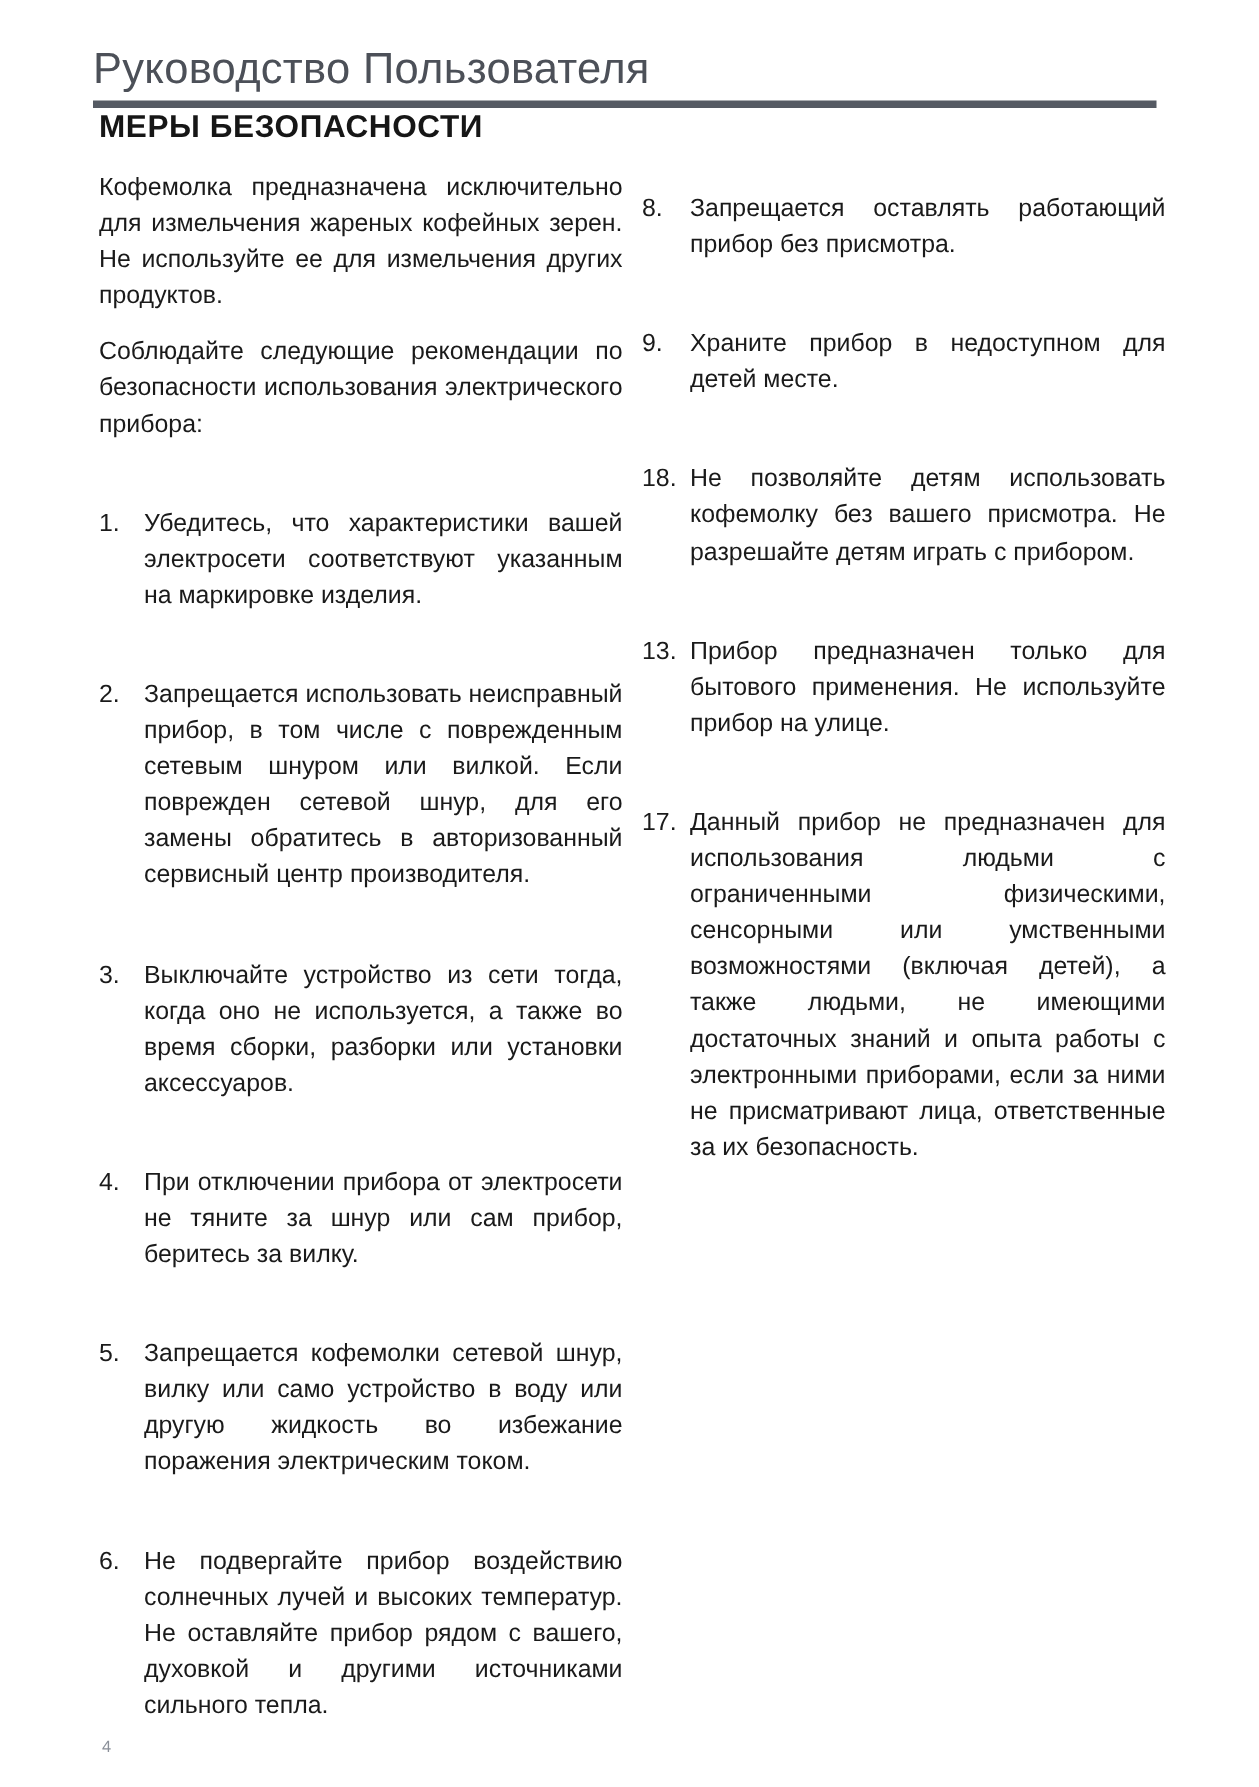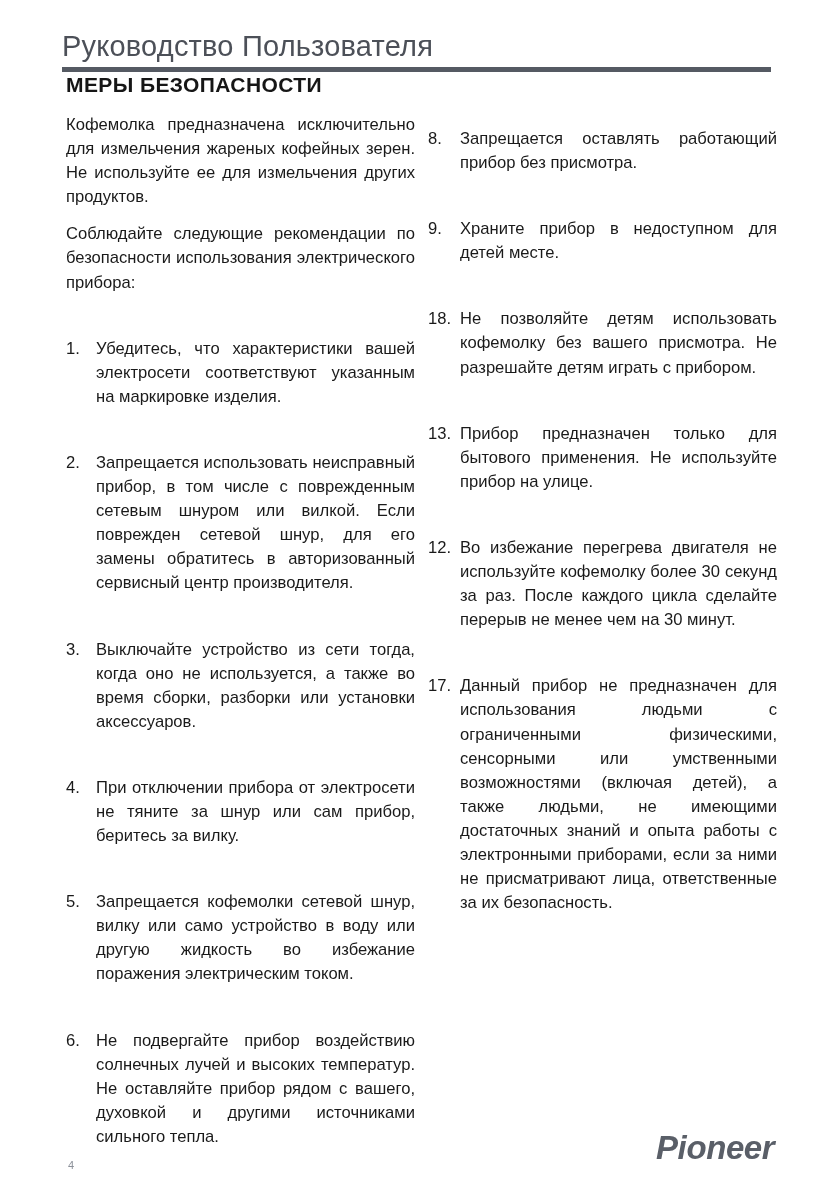--- a/index.html
+++ b/index.html
@@ -195,27 +195,22 @@
       </li>
       <li>
         <span class="num">18.</span>
         <span class="body-text">Не позволяйте детям использовать кофемолку без вашего присмотра. Не разрешайте детям играть с прибором.</span>
       </li>
       <li>
         <span class="num">13.</span>
         <span class="body-text">Прибор предназначен только для бытового применения. Не используйте прибор на улице.</span>
       </li>
       <li>
-        <span class="num">12.</span>
-        <span class="body-text">Во избежание перегрева двигателя не используйте кофемолку более 30 секунд за раз. После каждого цикла сделайте перерыв не менее чем на 30 минут.</span>
-      </li>
-      <li>
         <span class="num">17.</span>
         <span class="body-text">Данный прибор не предназначен для использования людьми с ограниченными физическими, сенсорными или умственными возможностями (включая детей), а также людьми, не имеющими достаточных знаний и опыта работы с электронными приборами, если за ними не присматривают лица, ответственные за их безопасность.</span>
       </li>
     </ol>
   </div>
 
   <div class="page-number">4</div>
 
-  <div class="brand">Pioneer</div>
 
 </div>
 
 </body></html>

